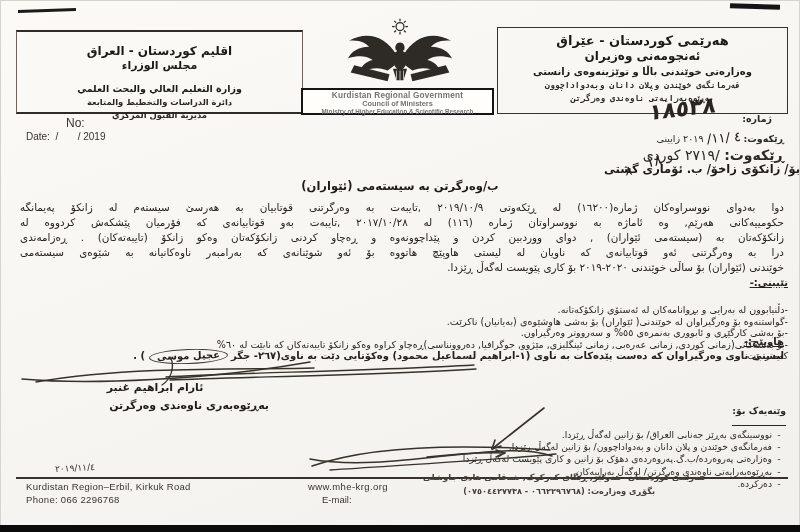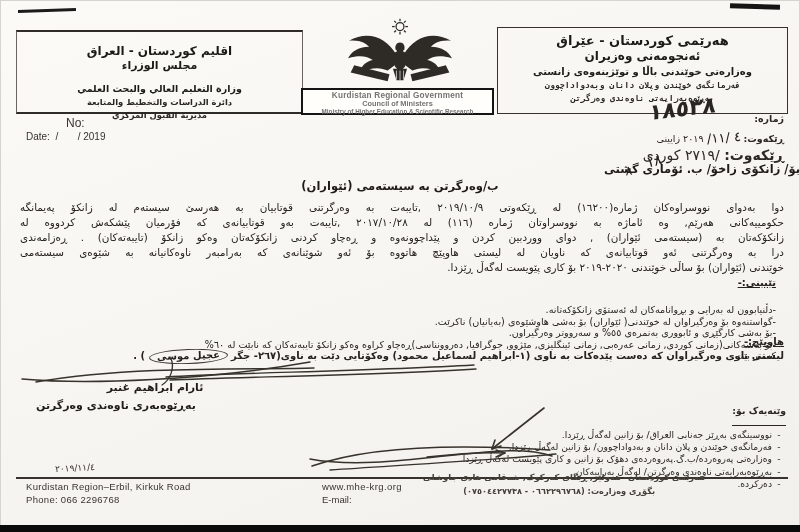--- a/index.html
+++ b/index.html
@@ -41,73 +41,73 @@
   #lh-english .e1 { font-size:8.2px; font-weight:bold; line-height:9px; letter-spacing:.2px; }
   #lh-english .e2 { font-size:7.4px; font-weight:bold; line-height:8px; }
   #lh-english .e3 { font-size:6.3px; font-weight:bold; line-height:8px; }
 
   
   #no-line   { left:26px; top:116px; font-size:12px; color:#37332e;margin-left:40px; }
   #date-line { left:26px; top:131px; font-size:10px; color:#37332e; }
   #date-line .pre { white-space:pre; }
   #hw-number { right:84px; top:96px; font-size:22px; font-weight:600; color:#2a2521;
                transform:rotate(-7deg) skewX(-10deg); letter-spacing:4px; }
-  #zh-line   { right:16px; top:113px; font-size:9.5px; font-weight:bold; color:#2c2824; }
+  #zh-line   { right:28px; top:113px; font-size:9.5px; font-weight:bold; color:#2c2824; }
   #greg-line { right:16px; top:130px; font-size:9.5px; color:#2c2824; }
   #greg-line .lbl { font-weight:bold; }
   #greg-line .hw { display:inline-block; font-size:13px; transform:rotate(-4deg); color:#242019; }
   #kurd-line { right:16px; top:147px; font-size:14px; color:#2c2824; }
   #kurd-line .lbl { font-weight:bold; }
   #hw-kday   { right:138px; top:152px; font-size:15px; color:#242019; transform:rotate(-12deg); }
   #hw-kmonth { right:168px; top:163px; font-size:13px; color:#242019; transform:rotate(-8deg); }
 
   
   #subject1 { left:0; top:162px; width:800px; text-align:right; font-size:11.5px; font-weight:bold; color:#1f1c18; }
   #subject2 { left:0; top:179px; width:800px; text-align:center; font-size:11.5px; font-weight:bold; color:#1f1c18; }
 
   
   #body-block { left:20px; top:200px; width:764px; font-size:10.4px; line-height:15px; color:#26221d; }
   .bline { text-align:justify; text-align-last:justify; }
   .bline.last { text-align-last:right; }
 
   
-  #notes-block { left:12px; top:271px; width:764px; color:#26221d;text-align:right; }
+  #notes-block { left:24px; top:271px; width:764px; color:#26221d;text-align:right; }
   #notes-head { font-size:10px; font-weight:bold; text-decoration:underline; }
   .nline { font-size:9.6px; line-height:11px; margin-top:0.5px; }
   #notes-items { margin-top:14px; }
 
   
   #attach-head { left:20px; top:336px; width:764px; direction:rtl; font-size:10px; font-weight:bold;
                  text-decoration:underline; color:#26221d; }
   #attach-line { left:20px; top:349px; width:764px; font-size:10px; font-weight:600; color:#26221d; text-align:right; }
   #attach-line .circled { display:inline-block; border:1.4px solid #3c3731; border-radius:50%;
                           padding:0 7px 2px; transform:rotate(-2deg); }
 
   
   #sig-name  { left:30px; top:381px; width:250px; text-align:center; font-size:11px; font-weight:bold; color:#201d19; }
-  #sig-title { left:36px; top:399px; width:250px; text-align:left; font-size:11px; font-weight:bold; color:#201d19; }
+  #sig-title { left:19px; top:399px; width:250px; text-align:right; font-size:11px; font-weight:bold; color:#201d19; }
 
   
   #copies-block { right:14px; top:399px; width:380px; color:#2b2722; }
   #copies-head { display:inline-block; font-size:9.3px; font-weight:bold; border-bottom:1px solid #2b2722;
                  padding-bottom:9px; margin-bottom:3px; }
   .citem { display:flex; font-size:9.2px; line-height:12.2px; }
   .citem .dash { width:14px; text-align:center; flex:0 0 14px; }
   .citem .ctext { flex:1; }
 
   
   #hw-botdate { left:55px; top:463px; font-size:9px; color:#35302a; transform:rotate(-3deg); letter-spacing:1px; }
   svg.scrawl { position:absolute; pointer-events:none; }
   svg.scrawl path, svg.scrawl line { stroke:#37322c; fill:none; stroke-linecap:round; }
 
   
   #f-divider { left:16px; top:477px; width:772px; border-top:2px solid #37322d; }
   #f-address { left:26px; top:481px; font-size:9.5px; color:#3a3530; letter-spacing:.3px; }
   #f-phone   { left:26px; top:494px; font-size:9.5px; color:#3a3530; letter-spacing:.3px; }
-  #f-web     { left:322px; top:481px; font-size:9.5px; color:#3a3530; letter-spacing:.4px; }
+  #f-web     { left:308px; top:481px; font-size:9.5px; color:#3a3530; letter-spacing:.4px; }
   #f-email   { left:322px; top:494px; font-size:9.5px; color:#3a3530; }
   #f-ku1     { right:95px; top:472px; font-size:8.4px; font-weight:bold; color:#45403a; }
   #f-ku2     { right:145px; top:486px; font-size:8.2px; font-weight:bold; color:#45403a; }
 </style>
 </head>
 <body>
 
 <div class="page">
 
   <div class="abs" id="mark-tl"></div>

